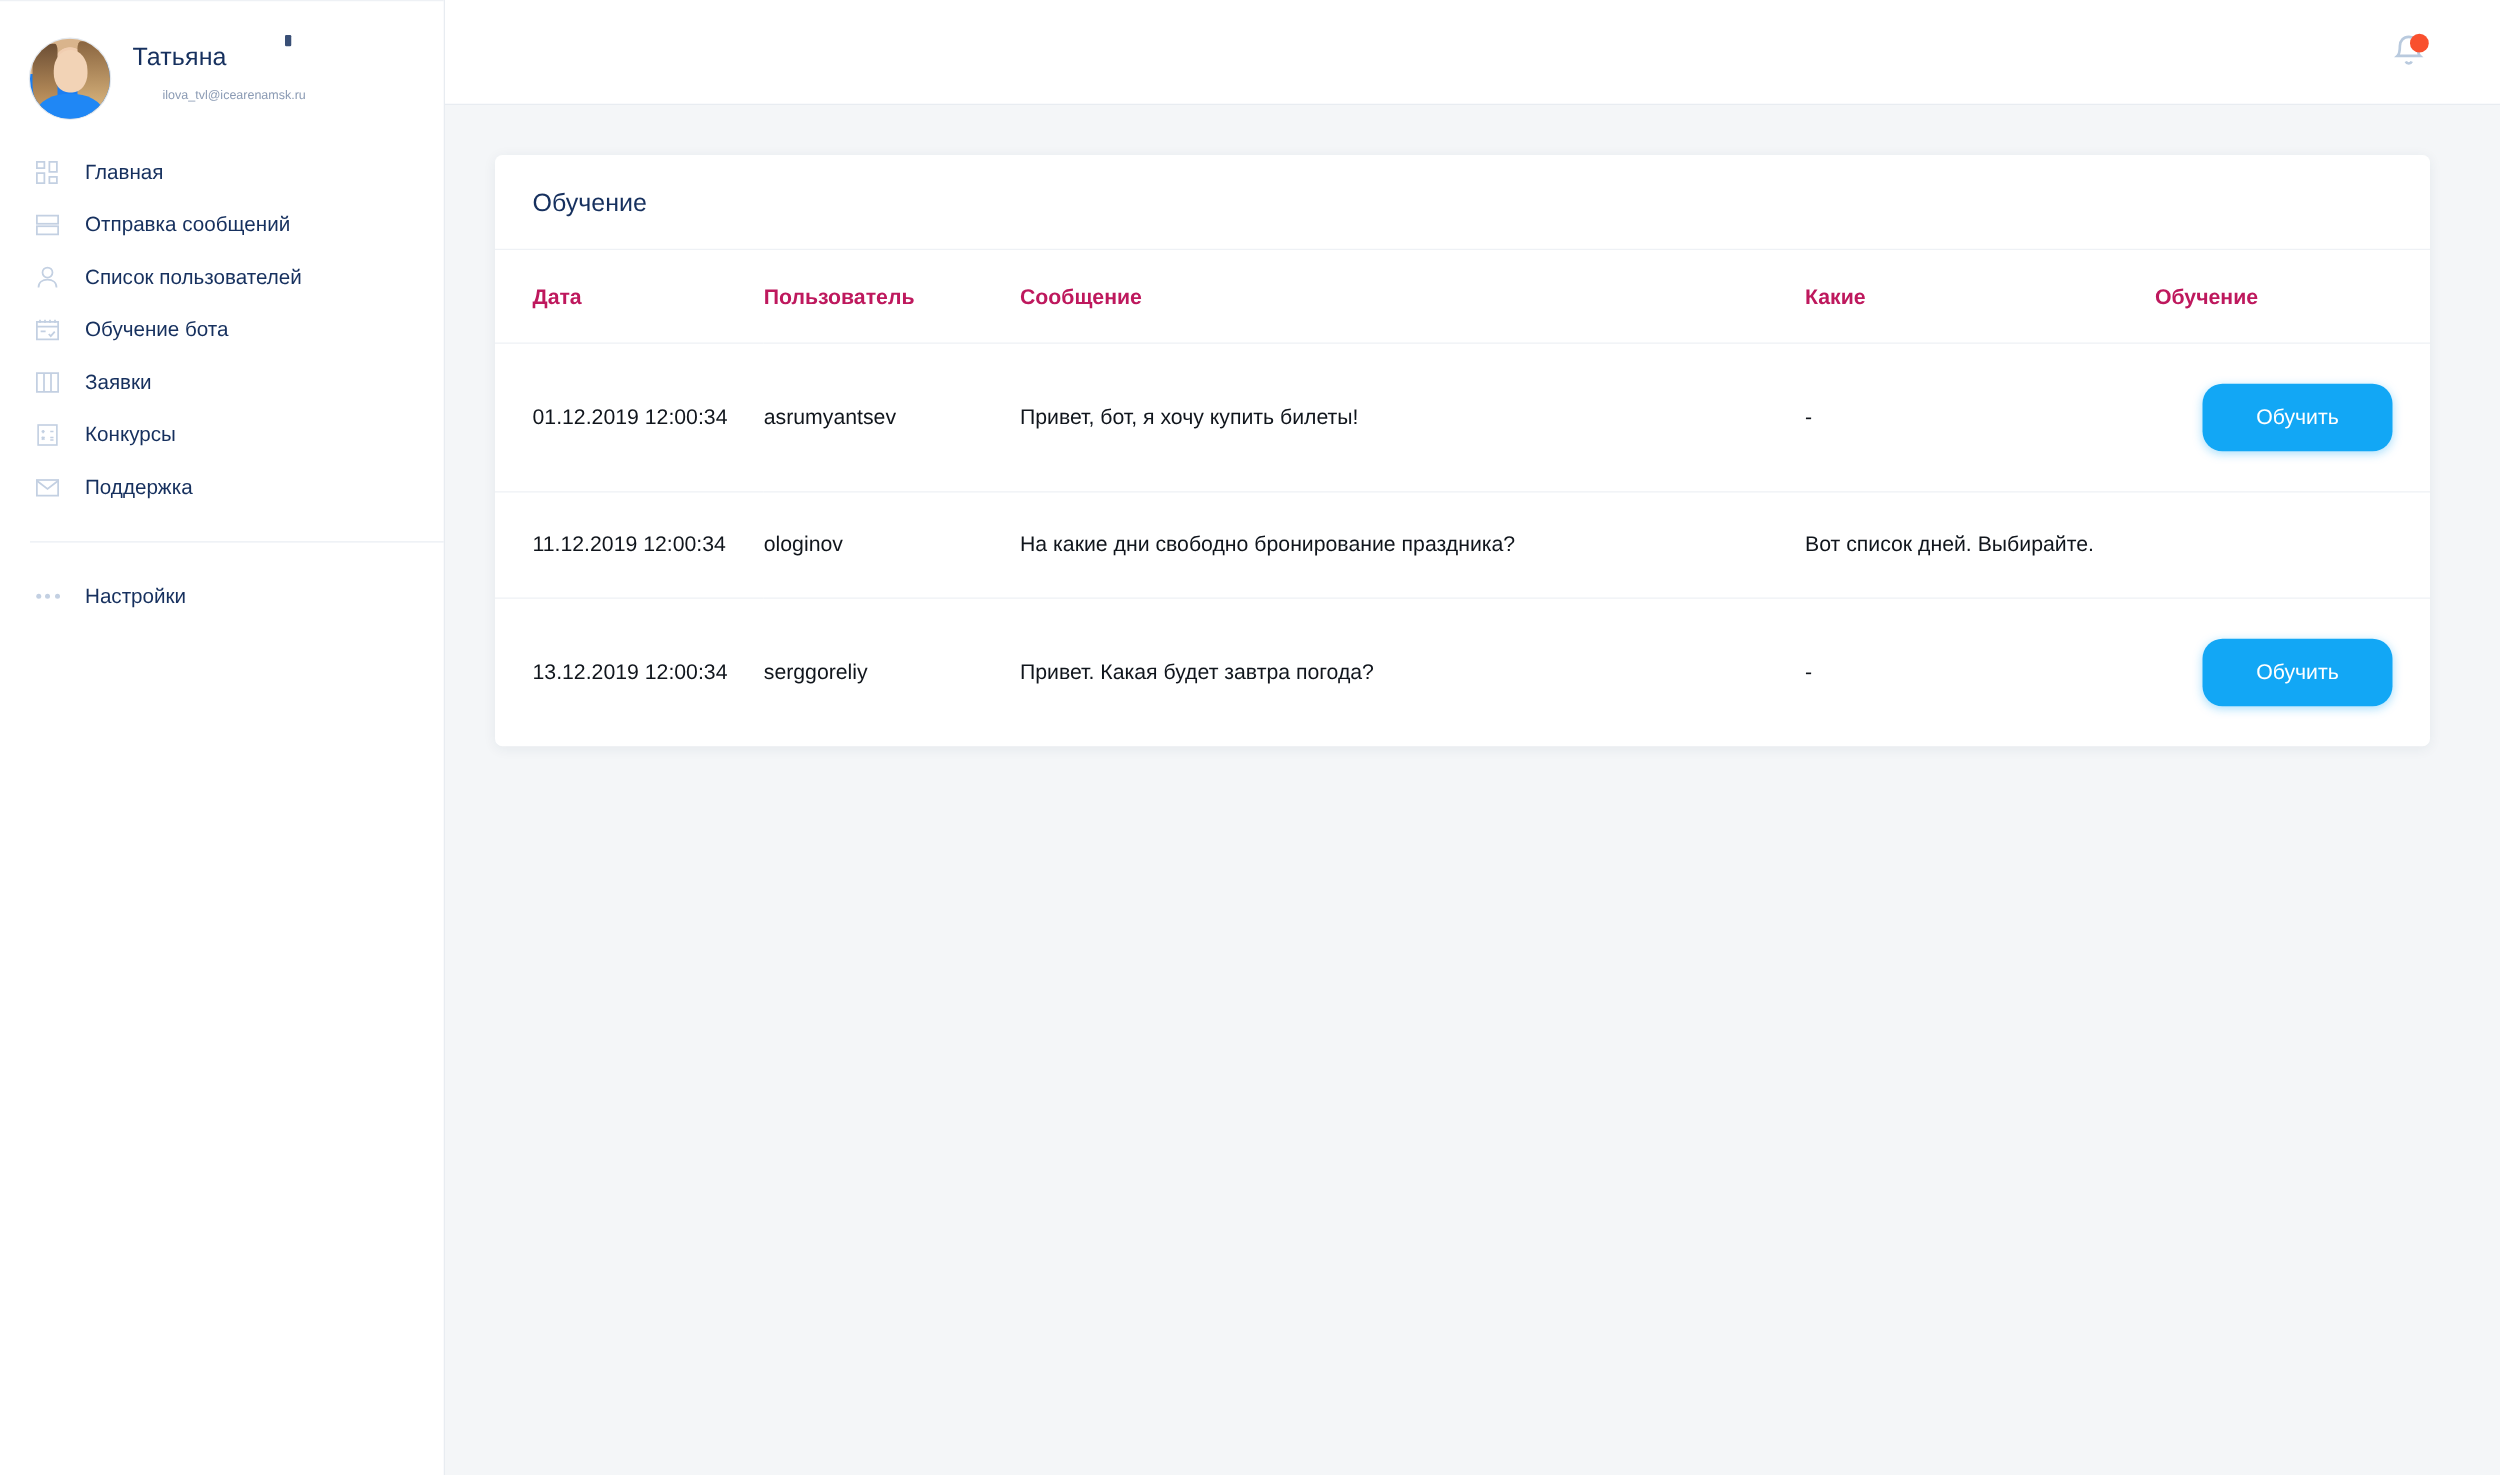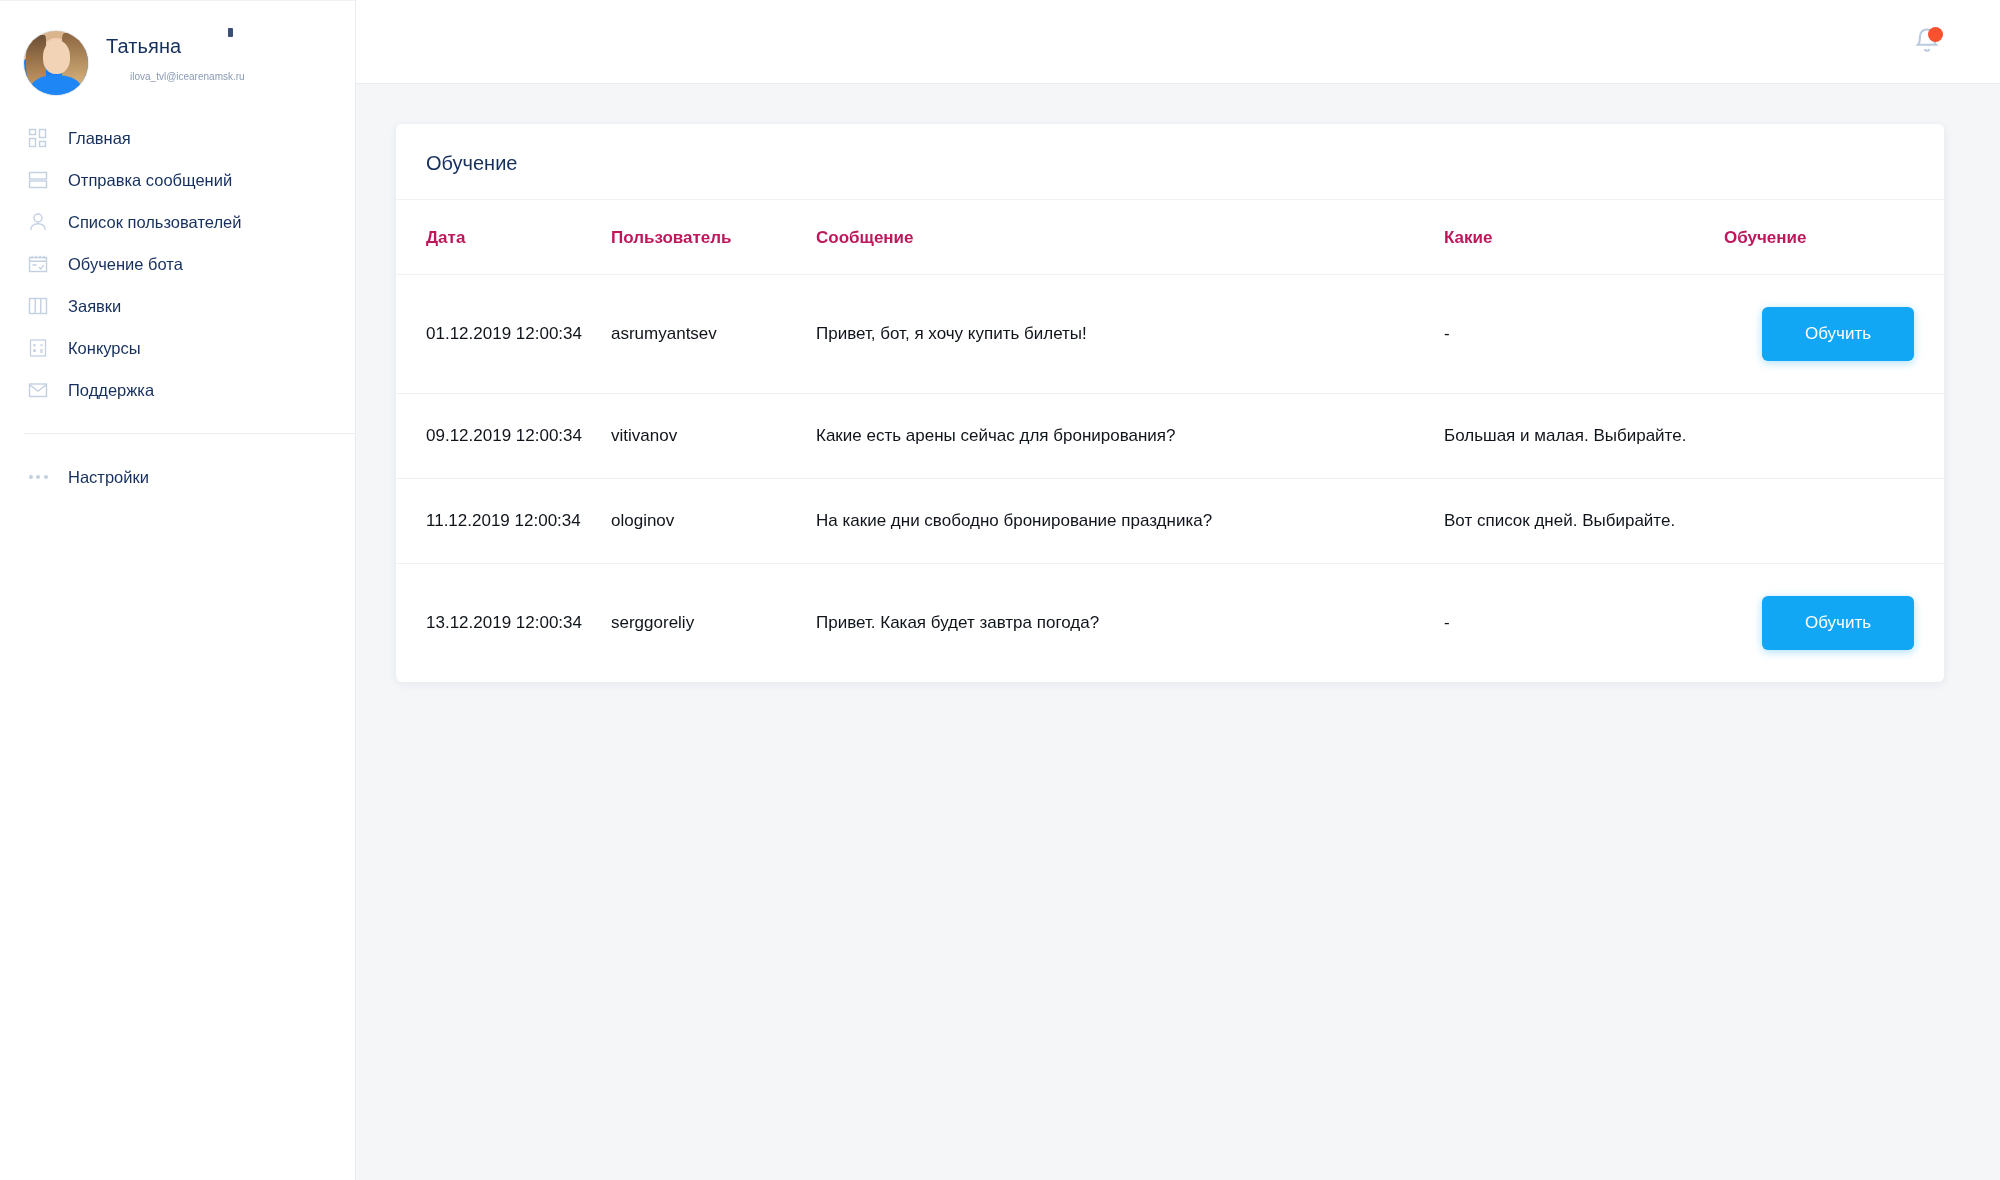--- a/index.html
+++ b/index.html
@@ -127,21 +127,21 @@
   .c-user   { width: 205px; }
   .c-msg    { width: auto; }
   .c-ans    { width: 280px; }
   .c-train  { width: 220px; text-align: right; padding-right: 30px !important; }
   th.c-date { padding-left: 30px !important; }
   th.c-train{ text-align: right; padding-right: 50px !important; }
 
   .btn-train {
     display: inline-block;
     background: #12a7f5; color: #fff;
-    font-size: 17px; border: none; border-radius: 6px;
+    font-size: 17px; border: none; border-radius: 16px;
     padding: 17px 0; width: 152px; text-align: center;
     cursor: pointer;
     box-shadow: 0 2px 8px rgba(18,167,245,.35);
   }
 </style>
 </head>
 <body>
 
 <div class="app">
 
@@ -289,27 +289,20 @@
             <tr>
               <td class="c-date">01.12.2019 12:00:34</td>
               <td class="c-user">asrumyantsev</td>
               <td class="c-msg">Привет, бот, я хочу купить билеты!</td>
               <td class="c-ans">-</td>
               <td class="c-train">
                 <button class="btn-train">Обучить</button>
               </td>
             </tr>
 
-            <tr>
-              <td class="c-date">09.12.2019 12:00:34</td>
-              <td class="c-user">vitivanov</td>
-              <td class="c-msg">Какие есть арены сейчас для бронирования?</td>
-              <td class="c-ans">Большая и малая. Выбирайте.</td>
-              <td class="c-train"></td>
-            </tr>
 
             <tr>
               <td class="c-date">11.12.2019 12:00:34</td>
               <td class="c-user">ologinov</td>
               <td class="c-msg">На какие дни свободно бронирование праздника?</td>
               <td class="c-ans">Вот список дней. Выбирайте.</td>
               <td class="c-train"></td>
             </tr>
 
             <tr>

